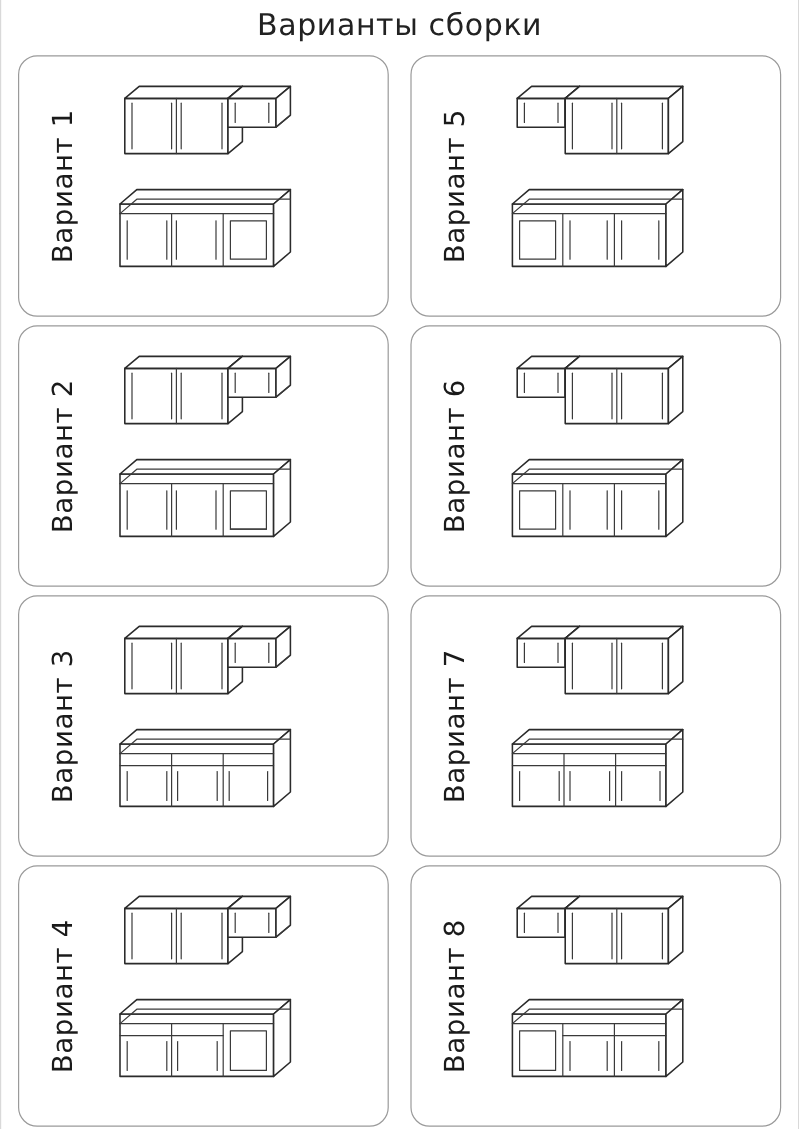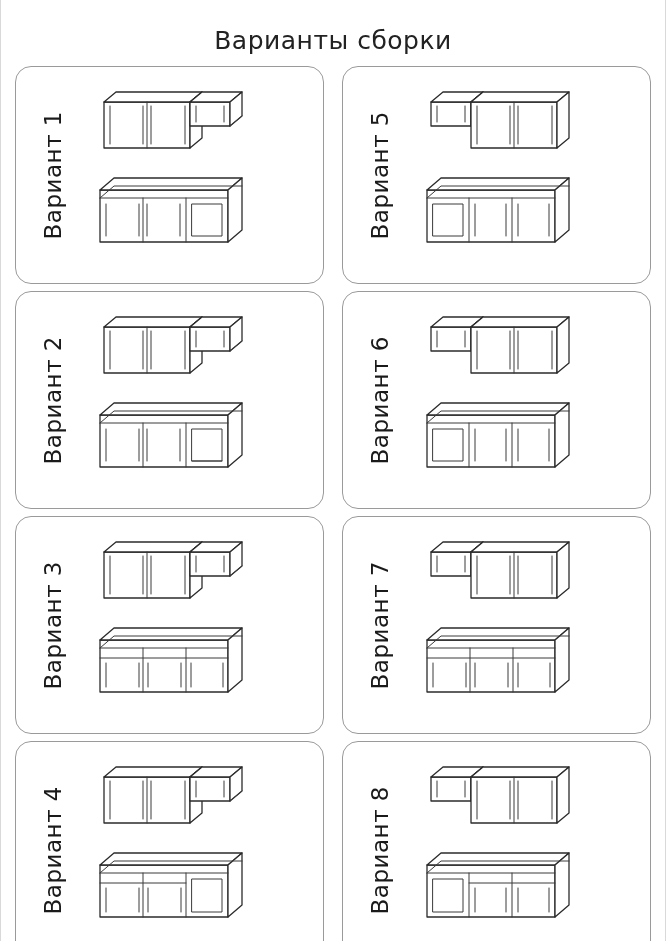--- a/index.html
+++ b/index.html
@@ -22,21 +22,21 @@
     border-left: 1px solid #d9d9d9;
     border-right: 1px solid #d9d9d9;
     position: relative;
   }
   .page-title {
     text-align: center;
     font-size: 25px;
     font-weight: 400;
     letter-spacing: 0.5px;
     color: #222;
-    padding-top: 26px;
+    padding-top: 6px;
     padding-bottom: 10px;
     line-height: 1.2;
   }
   .grid {
     display: grid;
     grid-template-columns: 1fr 1fr;
     grid-template-rows: repeat(4, 218px);
     column-gap: 18px;
     row-gap: 7px;
     padding: 0 14px;

